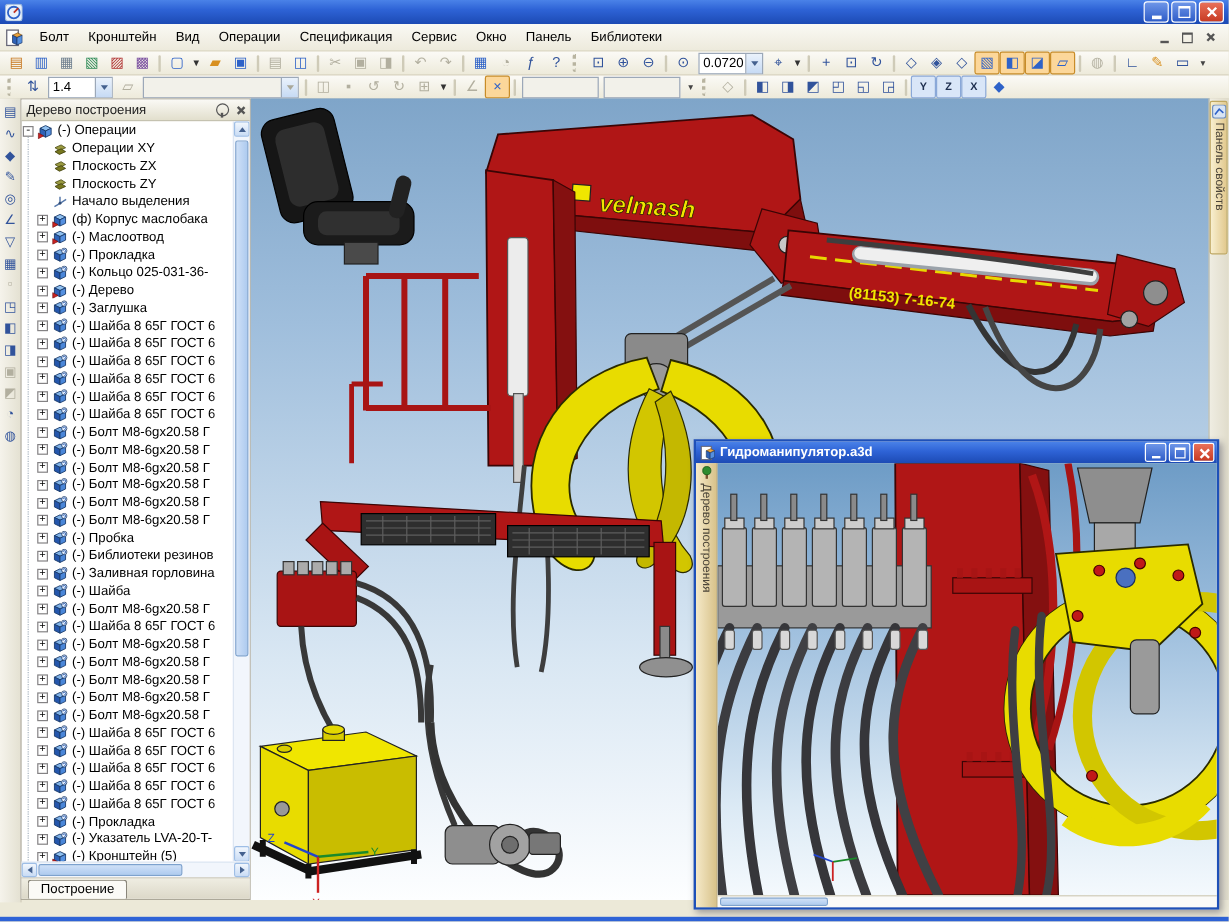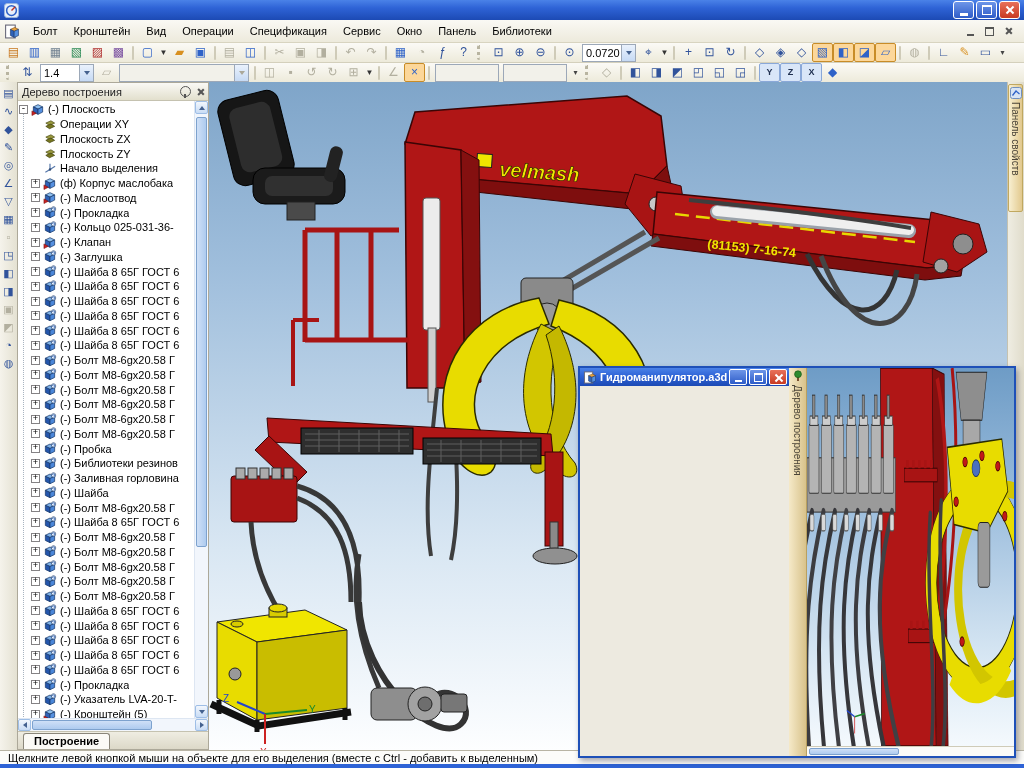--- a/index.html
+++ b/index.html
@@ -87,39 +87,39 @@
   .arr.up{border-bottom:4px solid #44618F;margin-top:-3px;} .arr.down{border-top:4px solid #44618F;margin-top:3px;}
   .arr.left{border-right:4px solid #44618F;margin-left:-3px;} .arr.right{border-left:4px solid #44618F;margin-left:3px;}
   .sbthumbv{position:absolute;left:1px;width:11px;background:linear-gradient(90deg,#CFE0F7,#AECBEF);
     border:1px solid #7DA2CE;border-radius:2px;box-sizing:border-box;}
   .sbh{height:12px;background:#F2F6FC;border-top:1px solid #DDE6F2;position:relative;flex:none;}
   .sbbtnh{position:absolute;top:0;width:13px;height:12px;background:linear-gradient(180deg,#F2F7FD,#C9DCF5);
     border:1px solid #9EBEE6;border-radius:2px;box-sizing:border-box;display:flex;align-items:center;justify-content:center;}
   .sbthumbh{position:absolute;top:1px;height:10px;background:linear-gradient(180deg,#CFE0F7,#AECBEF);
     border:1px solid #7DA2CE;border-radius:2px;box-sizing:border-box;}
   .tabstrip{height:17px;background:linear-gradient(180deg,#EFEDE2,#DCD8C8);border-top:1px solid #C5C2B0;
-    display:flex;align-items:flex-end;padding-left:5px;flex:none;font-weight:bold;}
+    display:flex;align-items:flex-end;padding-left:5px;flex:none;}
   .dtab{background:#FBFAF6;border:1px solid #8A867A;border-bottom:none;border-radius:3px 3px 0 0;
     font-size:11px;padding:1px 10px 2px;margin-bottom:0;}
   
   .viewport{position:absolute;left:209px;top:82px;width:799px;height:668px;
     background:linear-gradient(180deg,#7FA5C9 0%,#9FBEDC 28%,#D9E7F3 70%,#FDFEFF 100%);overflow:hidden;}
   .viewport svg{position:absolute;left:0;top:0;width:100%;height:100%;}
   
   .rightdock{position:absolute;right:0;top:82px;width:16px;height:668px;
     background:linear-gradient(90deg,#EFEDE2,#E0DCCB);border-left:1px solid #C5C2B0;}
   .vtab{position:absolute;left:0;top:2px;width:15px;height:128px;
     background:linear-gradient(90deg,#F8EFD0,#E2C98E);border:1px solid #C0A860;border-radius:2px;
     display:flex;flex-direction:column;align-items:center;box-sizing:border-box;}
   .vtab .vicon{width:12px;height:12px;margin:2px 0 3px;}
   .vtext{writing-mode:vertical-rl;font-size:10px;color:#4A4438;}
   
   .floatwin{position:absolute;left:578px;top:366px;width:438px;height:392px;
     border:2px solid #1E50B8;background:#EDEAE0;box-sizing:border-box;z-index:50;
-    box-shadow:2px 3px 6px rgba(0,0,30,.35);display:flex;flex-direction:row;}
+    box-shadow:2px 3px 6px rgba(0,0,30,.35);display:flex;flex-direction:column;}
   .ftitle{height:18px;background:linear-gradient(180deg,#4A82E8 0%,#2E63D6 45%,#1C4AB4 100%);
     display:flex;align-items:center;color:#fff;font-size:11px;font-weight:bold;padding:0 2px;flex:none;}
   .ftitle .ticon{width:13px;height:13px;margin:0 4px 0 1px;}
   .fwbtn{width:16px;height:14px;border:1px solid #fff;border-radius:2px;
     background:linear-gradient(180deg,#6E96E8,#2E5CC8);display:flex;align-items:center;justify-content:center;margin-left:2px;}
   .fwbtn.close{background:linear-gradient(180deg,#E8715A,#C83A22);}
   .fbody{flex:1;display:flex;min-height:0;}
   .ftab{width:17px;background:linear-gradient(90deg,#F5E9C8,#D8C28A);border-right:1px solid #B8A060;
     display:flex;flex-direction:column;align-items:center;flex:none;}
   .ftab .vicon{width:12px;height:12px;margin:2px 0 3px;}
@@ -383,21 +383,21 @@
     </div>
     <div class="tbody">
       <div class="treeline"></div>
       <div class="trows">
 
           <div class="trow ti0">
             <span class="texp">-</span>
             <svg class="tico">
               <use href="#ic-asm"></use>
             </svg>
-            <span class="tlbl">(-) Плоскость</span>
+            <span class="tlbl">(-) Операции</span>
           </div>
 
           <div class="trow ti1">
             <span class="texp"></span>
             <svg class="tico">
               <use href="#ic-plane"></use>
             </svg>
             <span class="tlbl">Операции XY</span>
           </div>
 
@@ -455,21 +455,21 @@
               <use href="#ic-part"></use>
             </svg>
             <span class="tlbl">(-) Кольцо 025-031-36-</span>
           </div>
 
           <div class="trow ti1">
             <span class="texp">+</span>
             <svg class="tico">
               <use href="#ic-asm"></use>
             </svg>
-            <span class="tlbl">(-) Клапан</span>
+            <span class="tlbl">(-) Дерево</span>
           </div>
 
           <div class="trow ti1">
             <span class="texp">+</span>
             <svg class="tico">
               <use href="#ic-part"></use>
             </svg>
             <span class="tlbl">(-) Заглушка</span>
           </div>
 
@@ -973,17 +973,14 @@
             </g>
           </svg>
         </div>
         <div class="fbottom">
           <div class="sbthumbh"></div>
         </div>
       </div>
     </div>
   </div>
 
-  <div class="statusbar">
-    <span>Щелкните левой кнопкой мыши на объекте для его выделения (вместе с Ctrl - добавить к выделенным)</span>
-  </div>
   <div class="bottomframe"></div>
 </div>
 
 </body></html>

